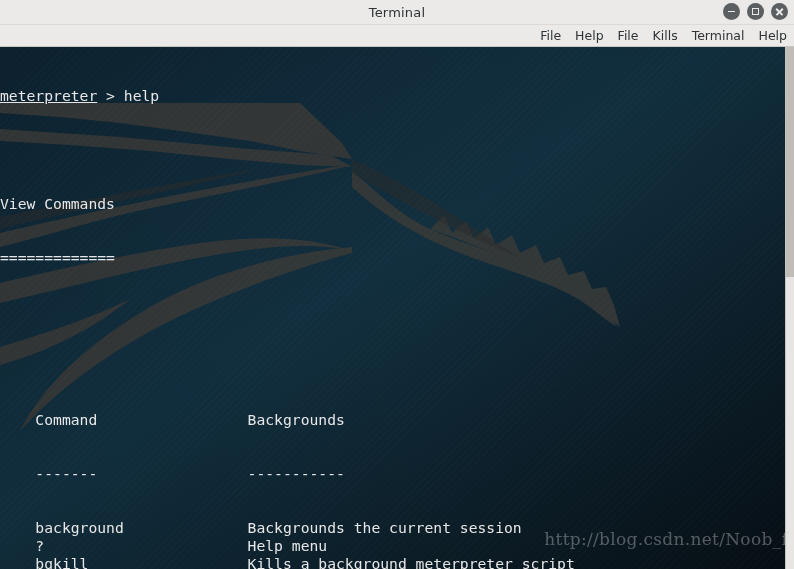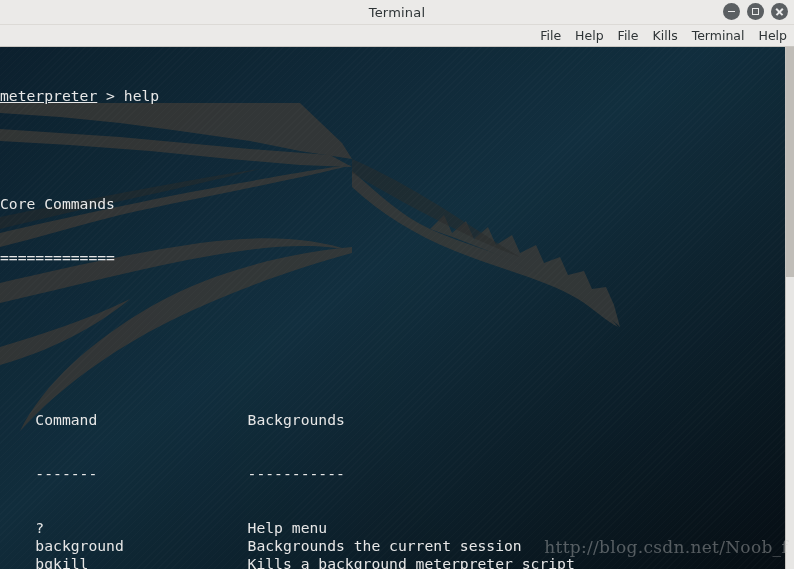--- a/index.html
+++ b/index.html
@@ -172,21 +172,21 @@
     width: 0; height: 0;
     border-left: 3px solid transparent;
     border-right: 3px solid transparent;
     border-bottom: 4px solid #8a8a8a;
   }
 
   
   #watermark {
     position: absolute;
     right: 6px;
-    bottom: 12px;
+    bottom: 20px;
     font-family: "DejaVu Serif", serif;
     font-size: 17px;
     color: rgba(200,200,200,0.40);
     letter-spacing: 0.3px;
     pointer-events: none;
     white-space: nowrap;
   }
 </style>
 </head>
 <body>
@@ -255,27 +255,27 @@
         <path d="M 352 112 C 420 142, 470 180, 520 210 C 470 192, 410 160, 352 126 Z"></path>
         <path d="M 0 170 C 80 154, 180 134, 260 122 C 180 142, 80 162, 0 182 Z"></path>
       </g>
     </svg>
 
     <div id="texture"></div>
 
     <div id="screen">
       <div class="line"><span class="underline">meterpreter</span><span> &gt; </span><span>help</span></div>
       <div class="line"> </div>
-      <div class="line">Core Commands</div>
+      <div class="line">View Commands</div>
       <div class="line">=============</div>
       <div class="line"> </div>
       <div class="line"> </div>
       <div class="line">    Command                 Backgrounds</div>
       <div class="line">    -------                 -----------</div>
-      <div id="rows"><div class="line">    ?                       Help menu</div><div class="line">    background              Backgrounds the current session</div><div class="line">    bgkill                  Kills a background meterpreter script</div></div>
+      <div id="rows"><div class="line">    background              Backgrounds the current session</div><div class="line">    ?                       Help menu</div><div class="line">    bgkill                  Kills a background meterpreter script</div></div>
     </div>
 
     <div id="scrollbar">
       <div id="scroll-arrow-up"></div>
       <div id="scroll-thumb"></div>
     </div>
 
     <div id="watermark">http://blog.csdn.net/Noob_f</div>
   </div>
 </div>

